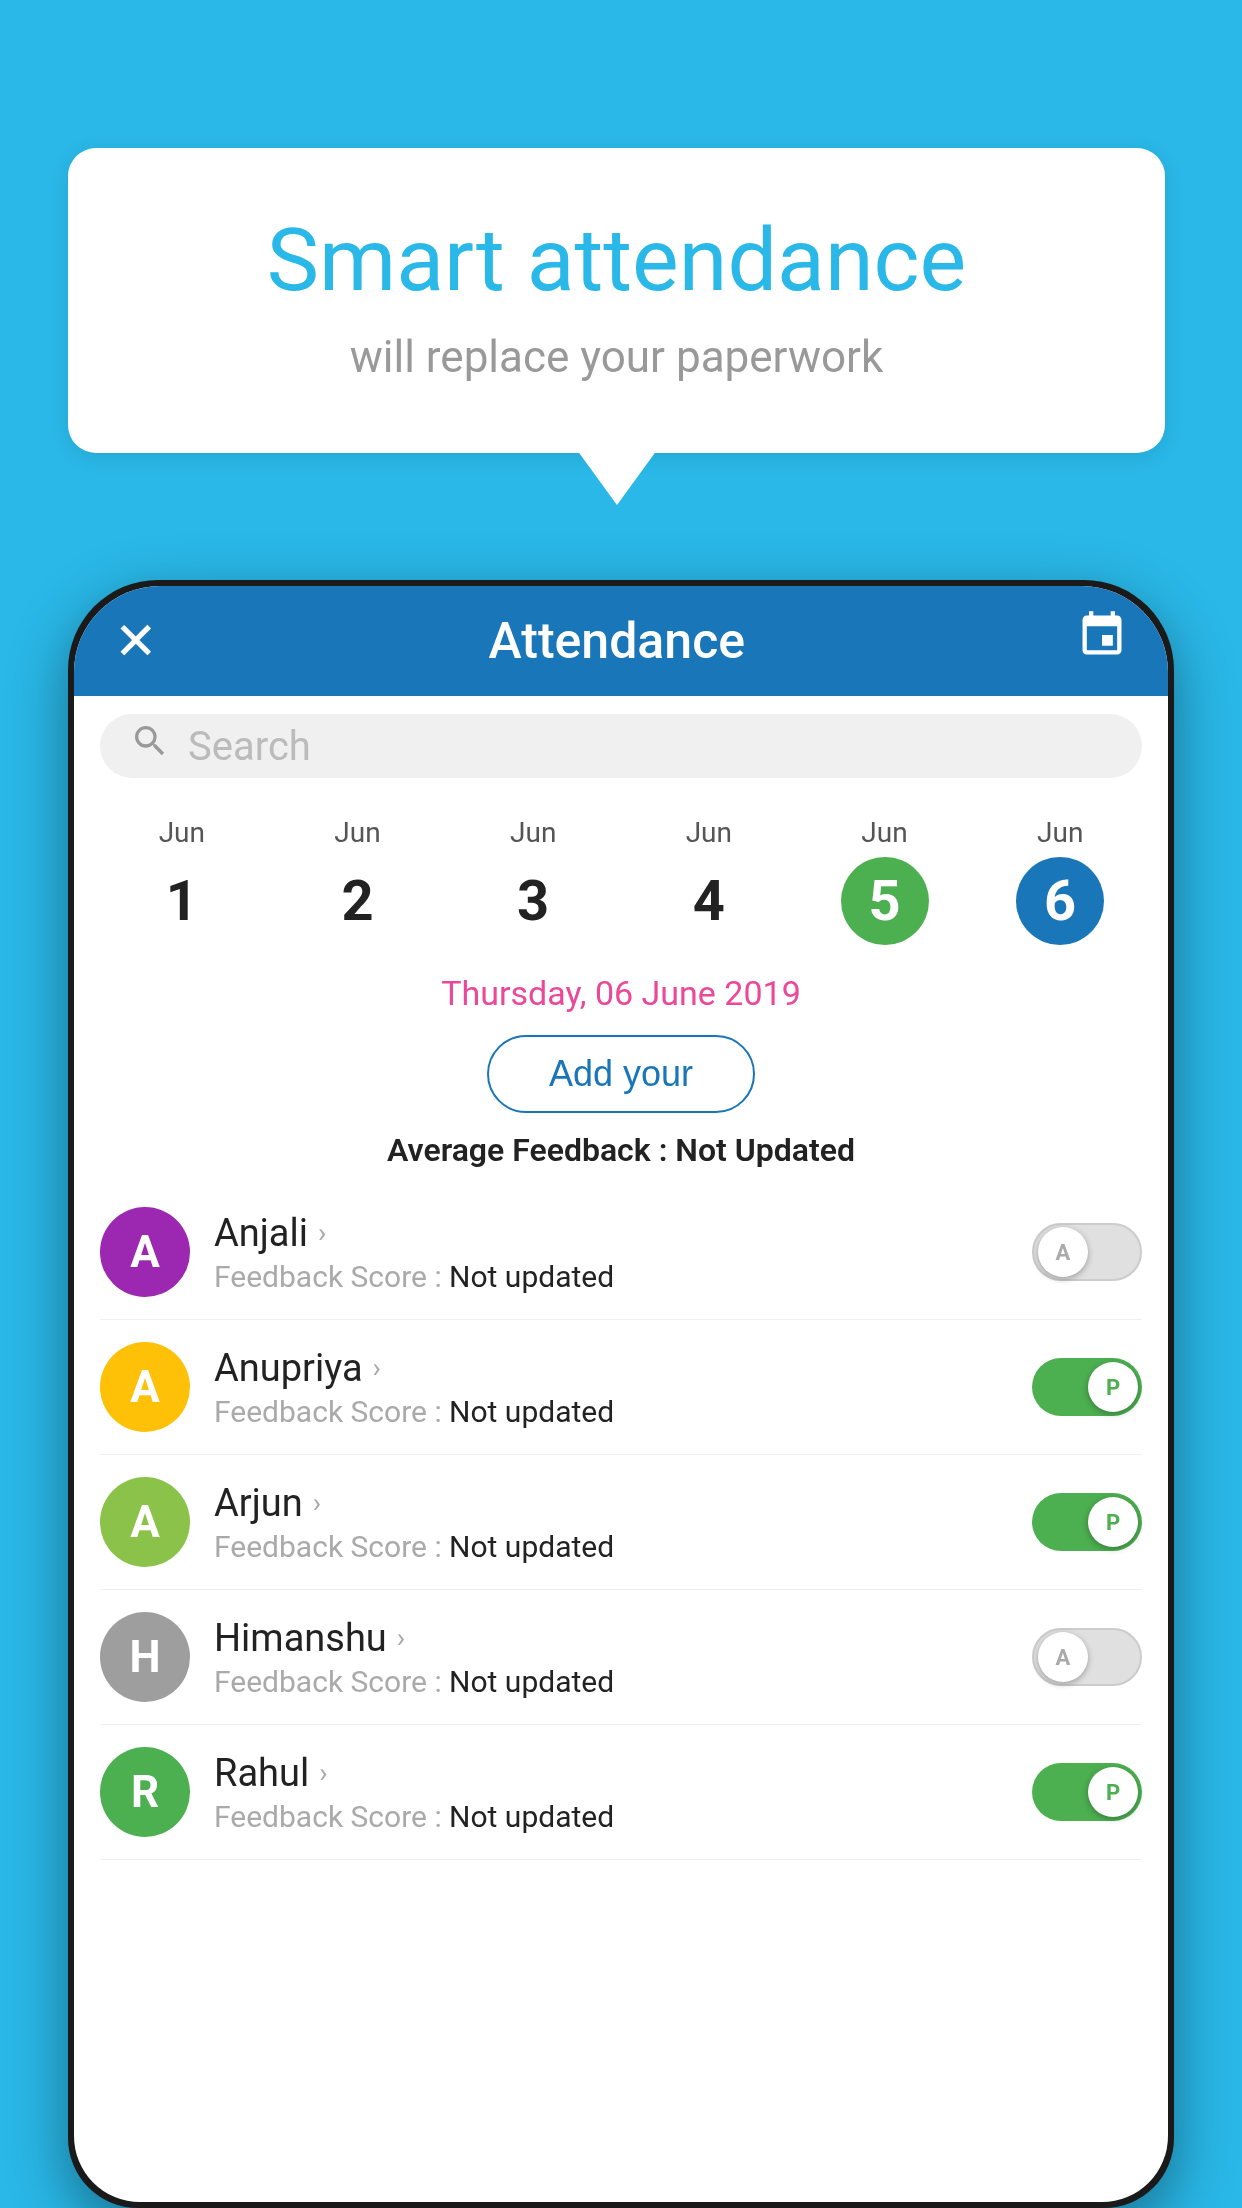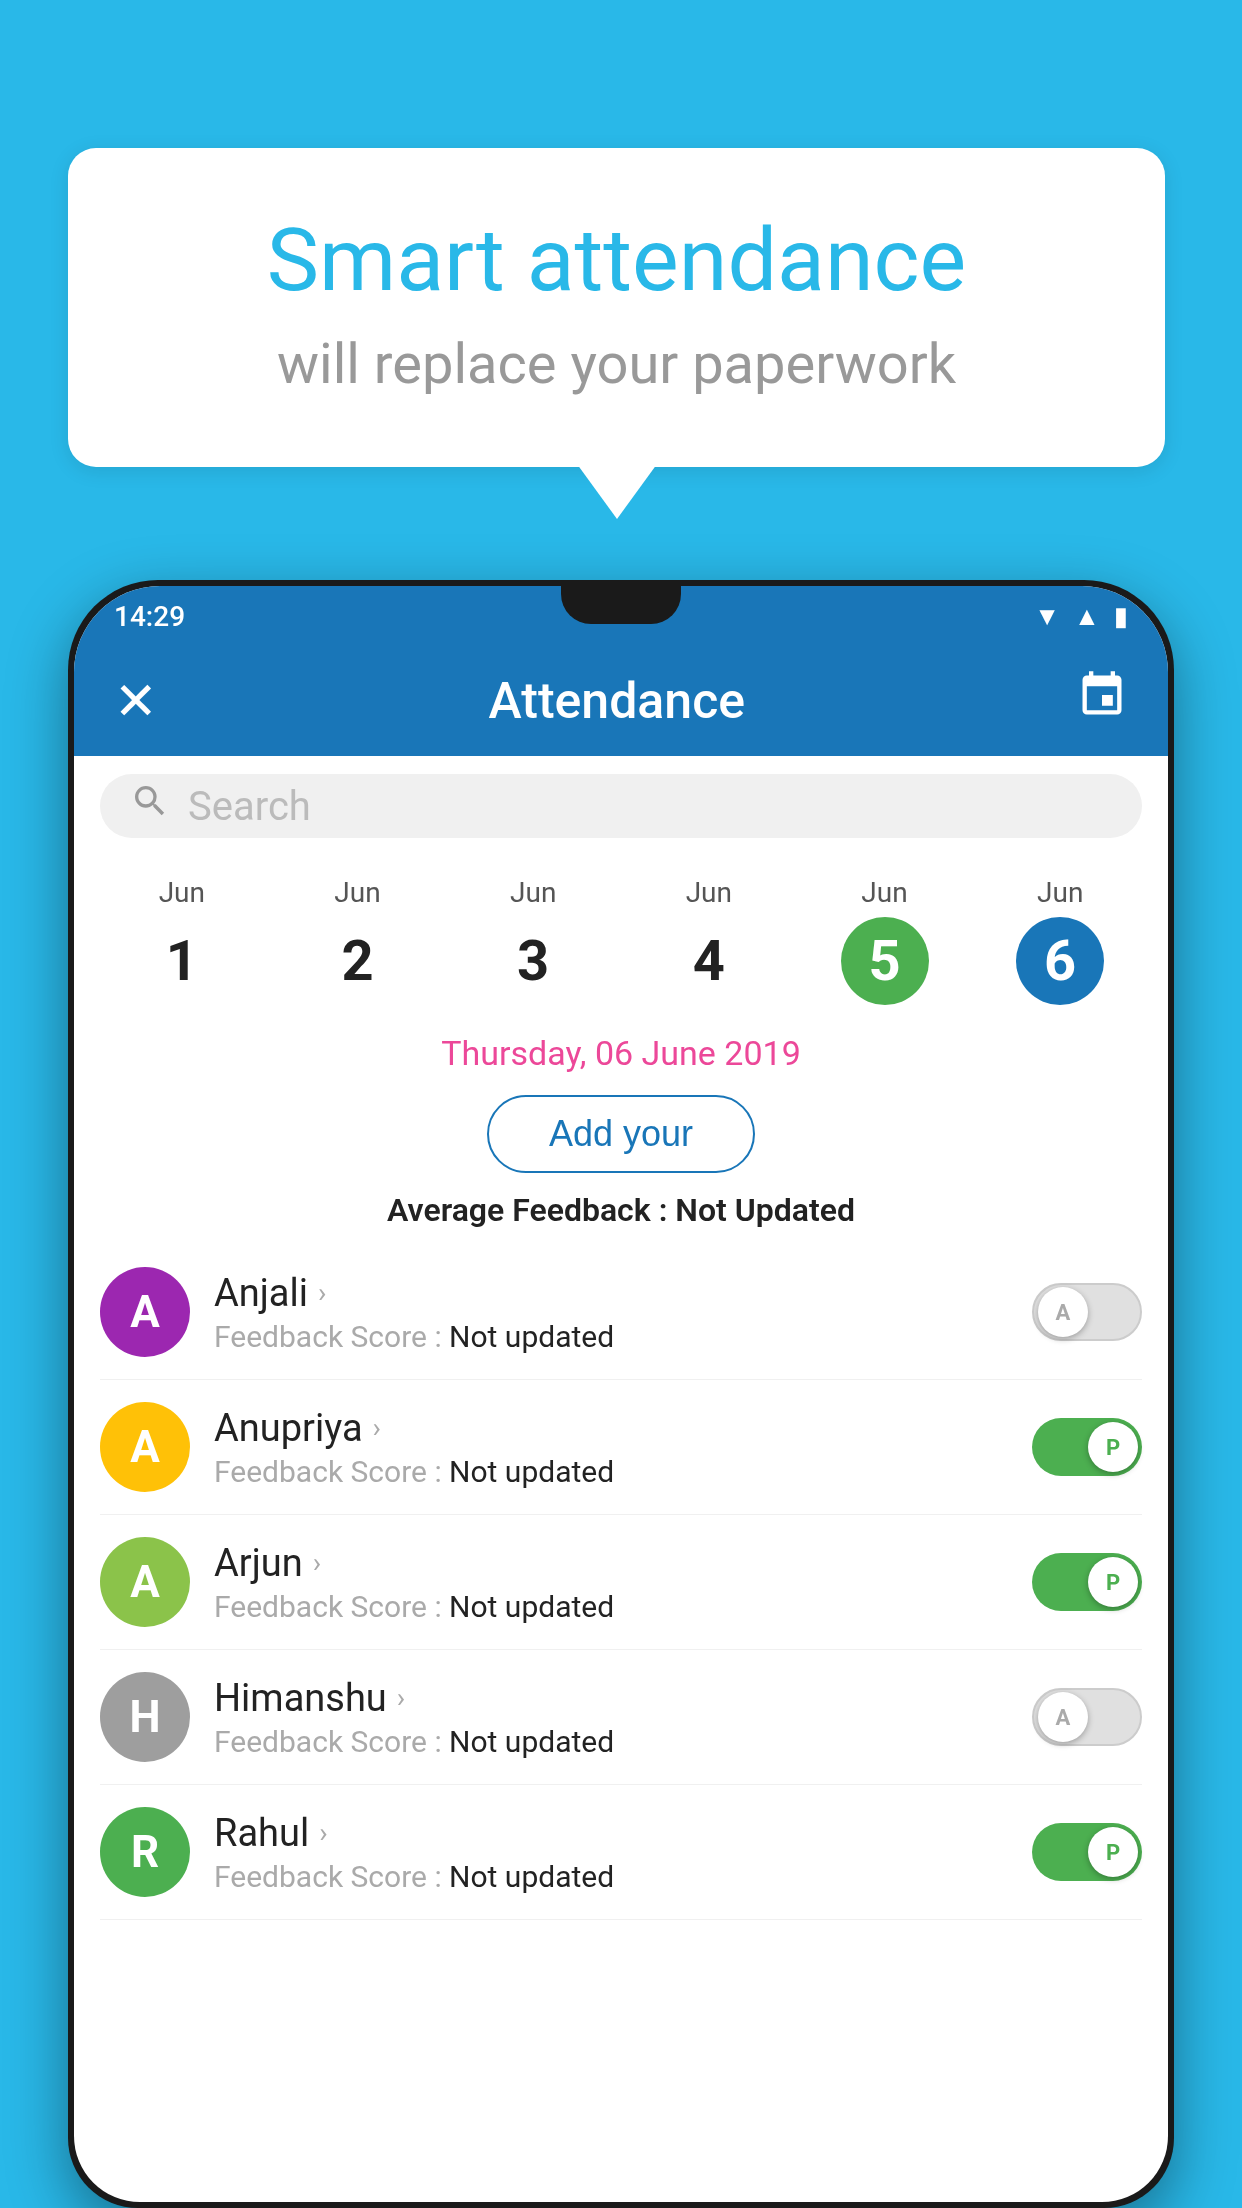--- a/index.html
+++ b/index.html
@@ -39,21 +39,21 @@
       border-right: 40px solid transparent;
       border-top: 55px solid white;
     }
     .bubble-title {
       font-size: 88px;
       color: #29b8e8;
       font-weight: 400;
       margin-bottom: 20px;
     }
     .bubble-subtitle {
-      font-size: 56px;
+      font-size: 44px;
       color: #999;
       font-weight: 400;
     }
 
     
     .phone-frame {
       position: absolute;
       top: 580px;
       left: 68px;
       right: 68px;
@@ -315,29 +315,20 @@
 <div class="speech-bubble-container">
   <div class="speech-bubble">
     <div class="bubble-title">Smart attendance</div>
     <div class="bubble-subtitle">will replace your paperwork</div>
   </div>
 </div>
 
 <div class="phone-frame">
   <div class="phone-inner">
 
-    <div class="status-bar">
-      <div class="notch"></div>
-      <span class="status-time">14:29</span>
-      <div class="status-icons">
-        <span>▼</span>
-        <span>▲</span>
-        <span>▮</span>
-      </div>
-    </div>
 
     <div class="app-bar">
       <span class="app-bar-icon">✕</span>
       <span class="app-bar-title">Attendance</span>
       <span class="app-bar-icon">
         <svg width="52" height="52" viewBox="0 0 24 24" fill="white">
           <path d="M17 12h-5v5h5v-5zM16 1v2H8V1H6v2H5c-1.11 0-1.99.9-1.99 2L3 19c0 1.1.89 2 2 2h14c1.1 0 2-.9 2-2V5c0-1.1-.9-2-2-2h-1V1h-2zm3 18H5V8h14v11z"></path>
         </svg>
       </span>
     </div>

